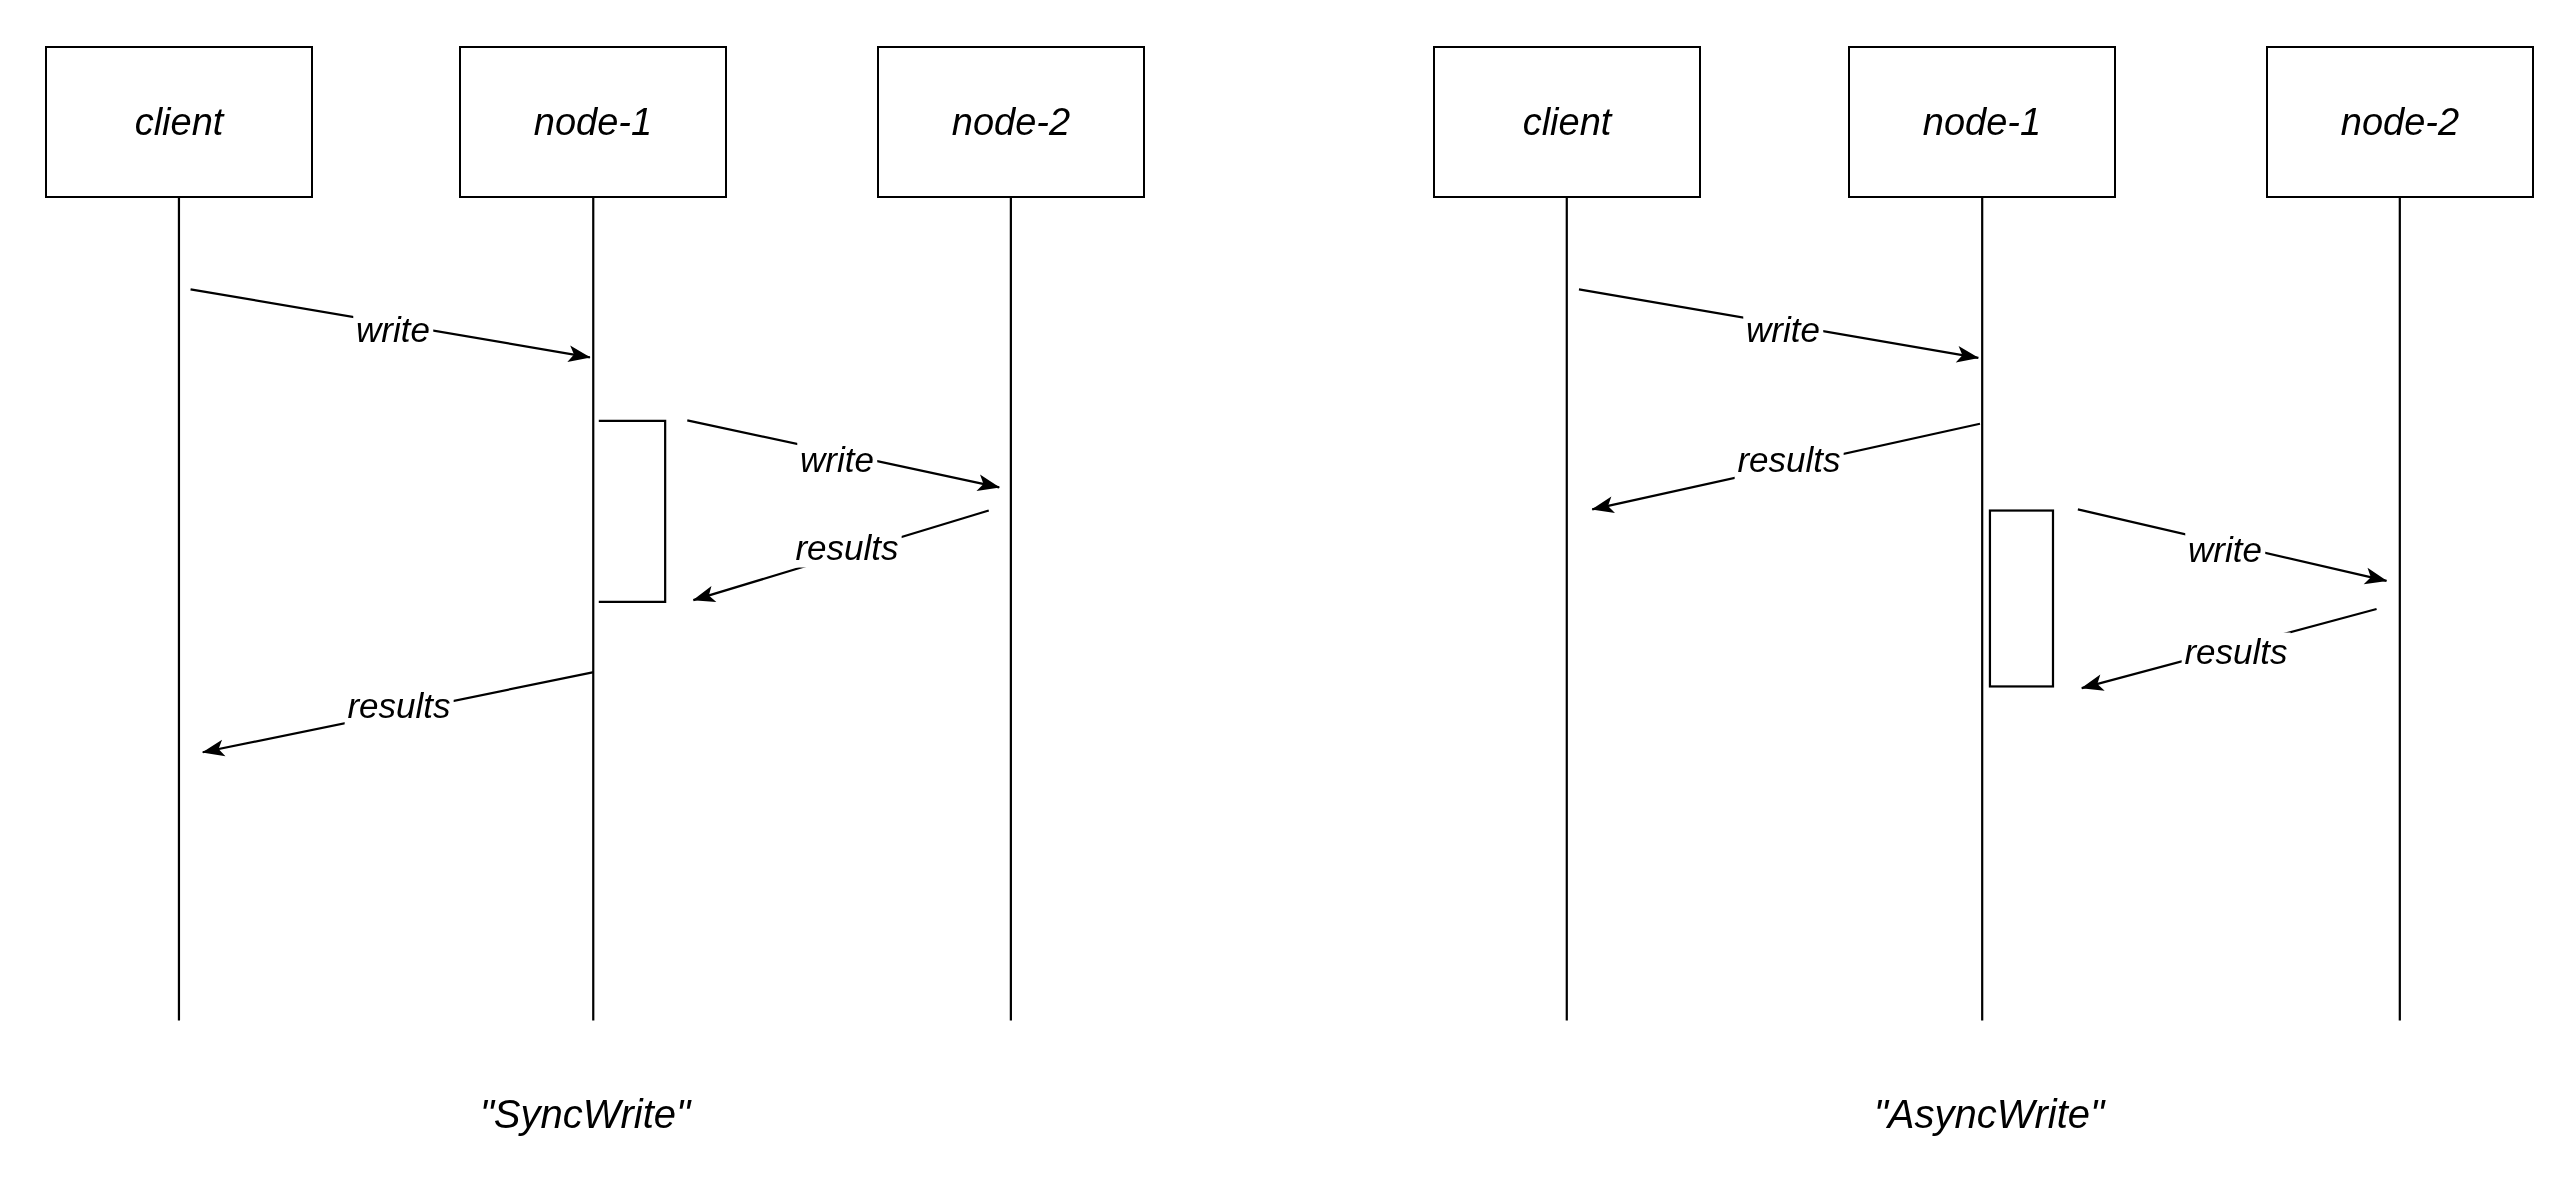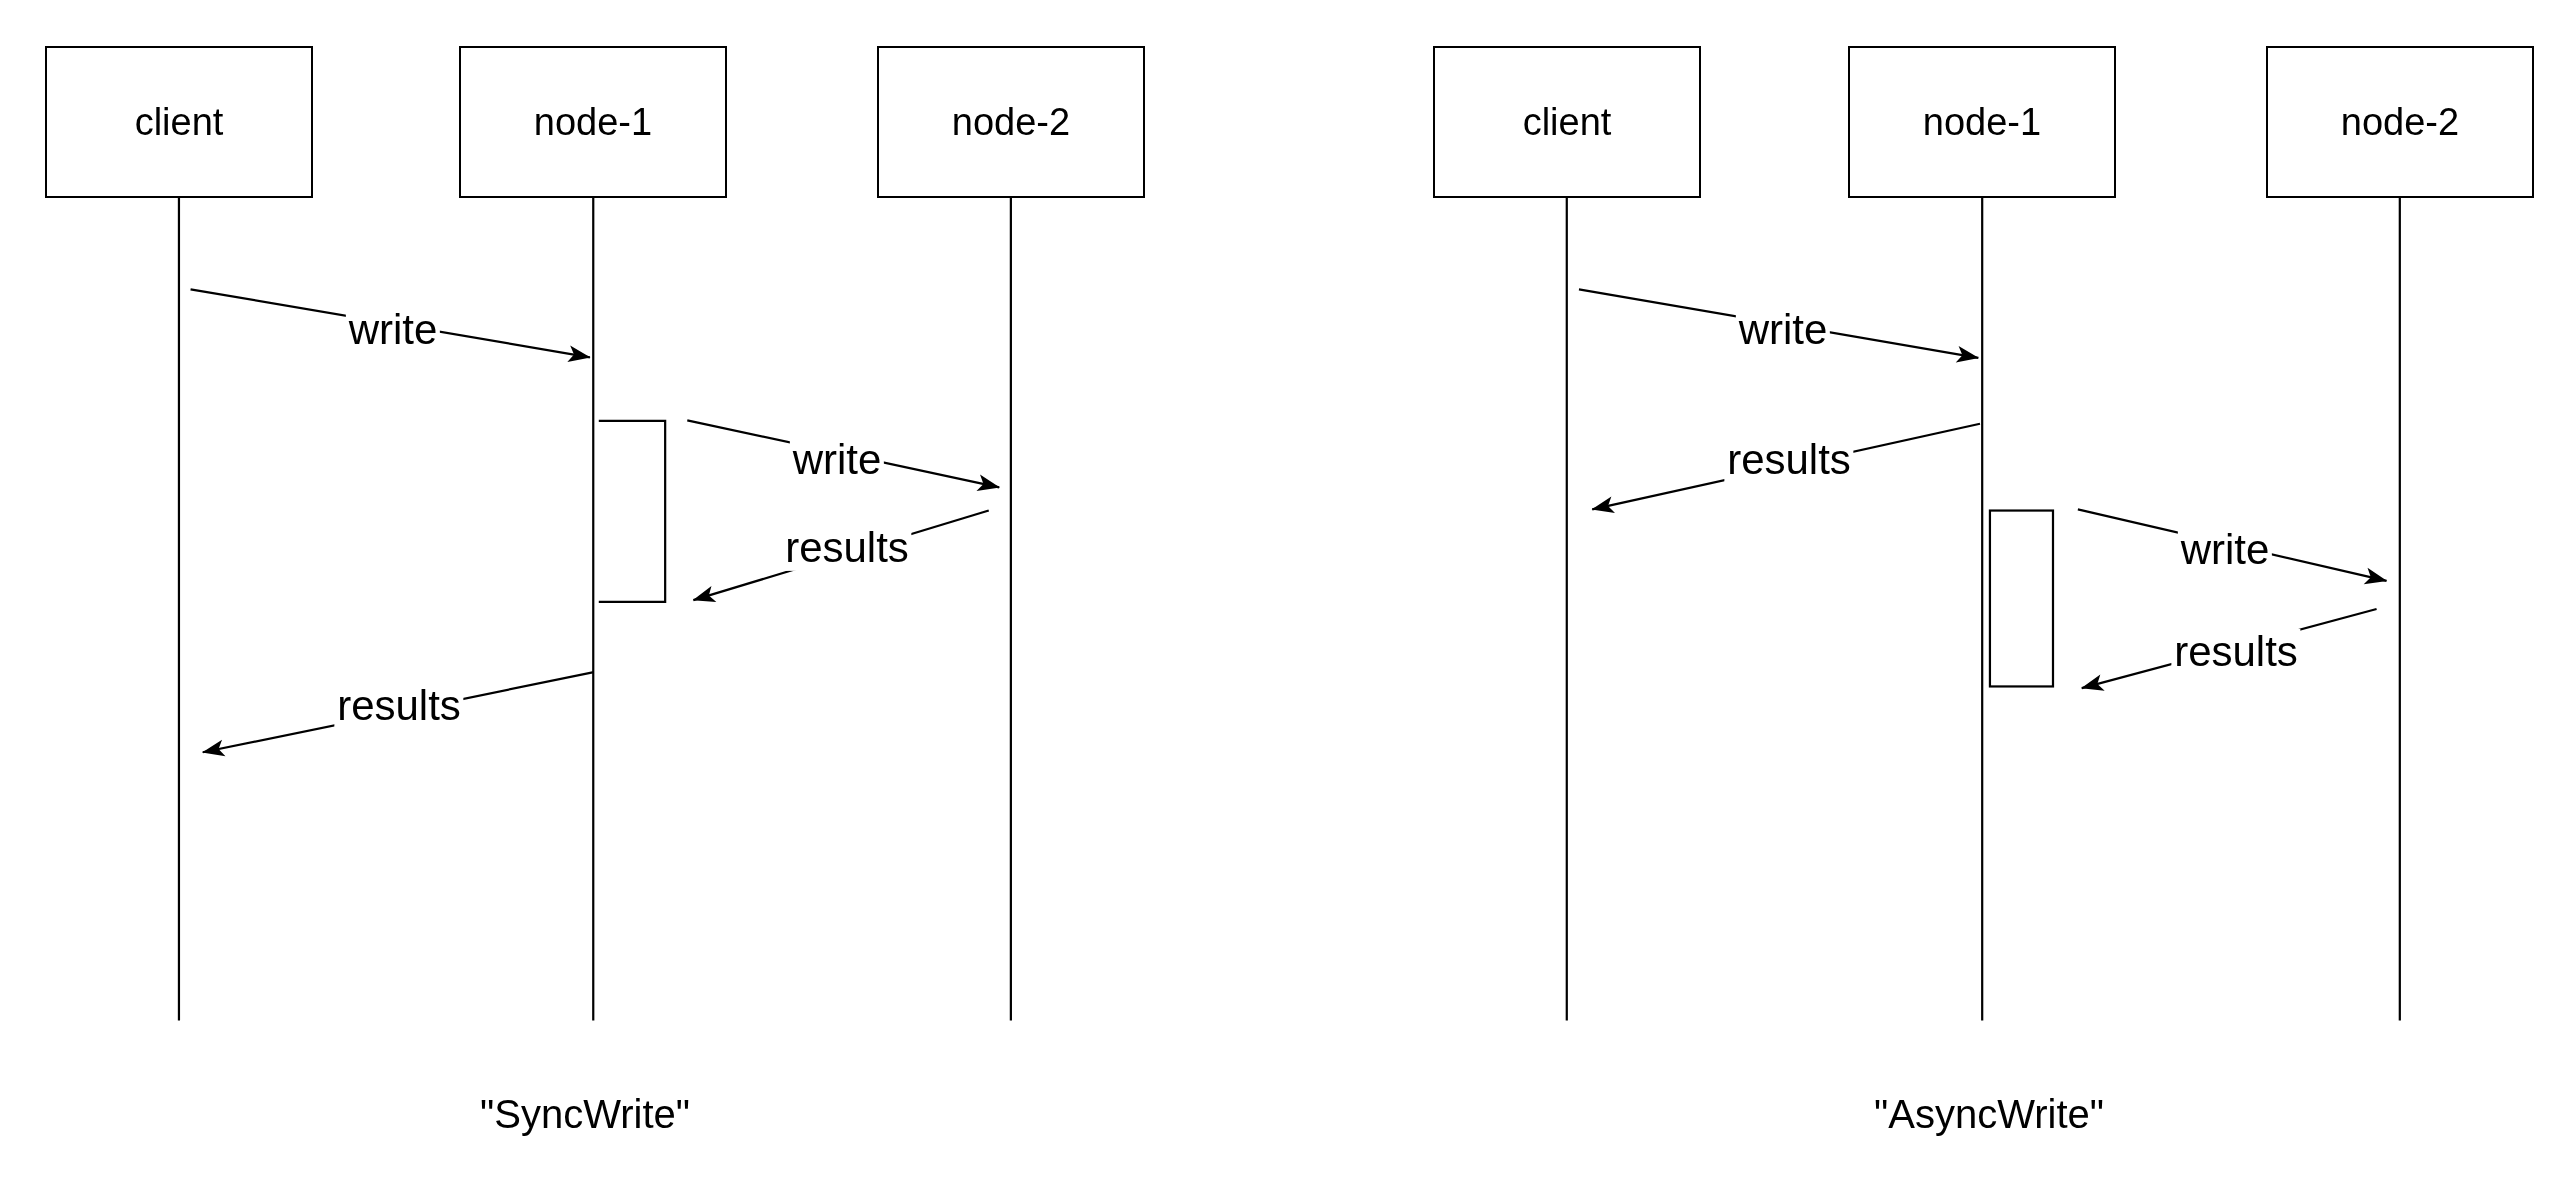--- a/index.html
+++ b/index.html
@@ -10,20 +10,21 @@
     height: 1197px;
     overflow: hidden;
     font-family: "Liberation Sans", "DejaVu Sans", sans-serif;
     color: #000000;
   }
   .canvas {
     position: relative;
     width: 2306px;
     height: 1197px;
     background: #ffffff;
+    font-style: italic;
   }
   .vector-layer {
     position: absolute;
     left: 0;
     top: 0;
   }
   .actor-box {
     position: absolute;
     width: 268px;
     height: 152px;
@@ -35,21 +36,21 @@
     justify-content: center;
     font-size: 38px;
     line-height: 1;
     white-space: nowrap;
   }
   .msg-label {
     position: absolute;
     transform: translate(-50%, -50%);
     background: #ffffff;
     padding: 1.1px 2.8px;
-    font-size: 42px;
+    font-size: 35px;
     line-height: 1.05;
     white-space: nowrap;
   }
   .caption {
     position: absolute;
     transform: translate(-50%, -50%);
     font-size: 40px;
     line-height: 1;
     white-space: nowrap;
   }

